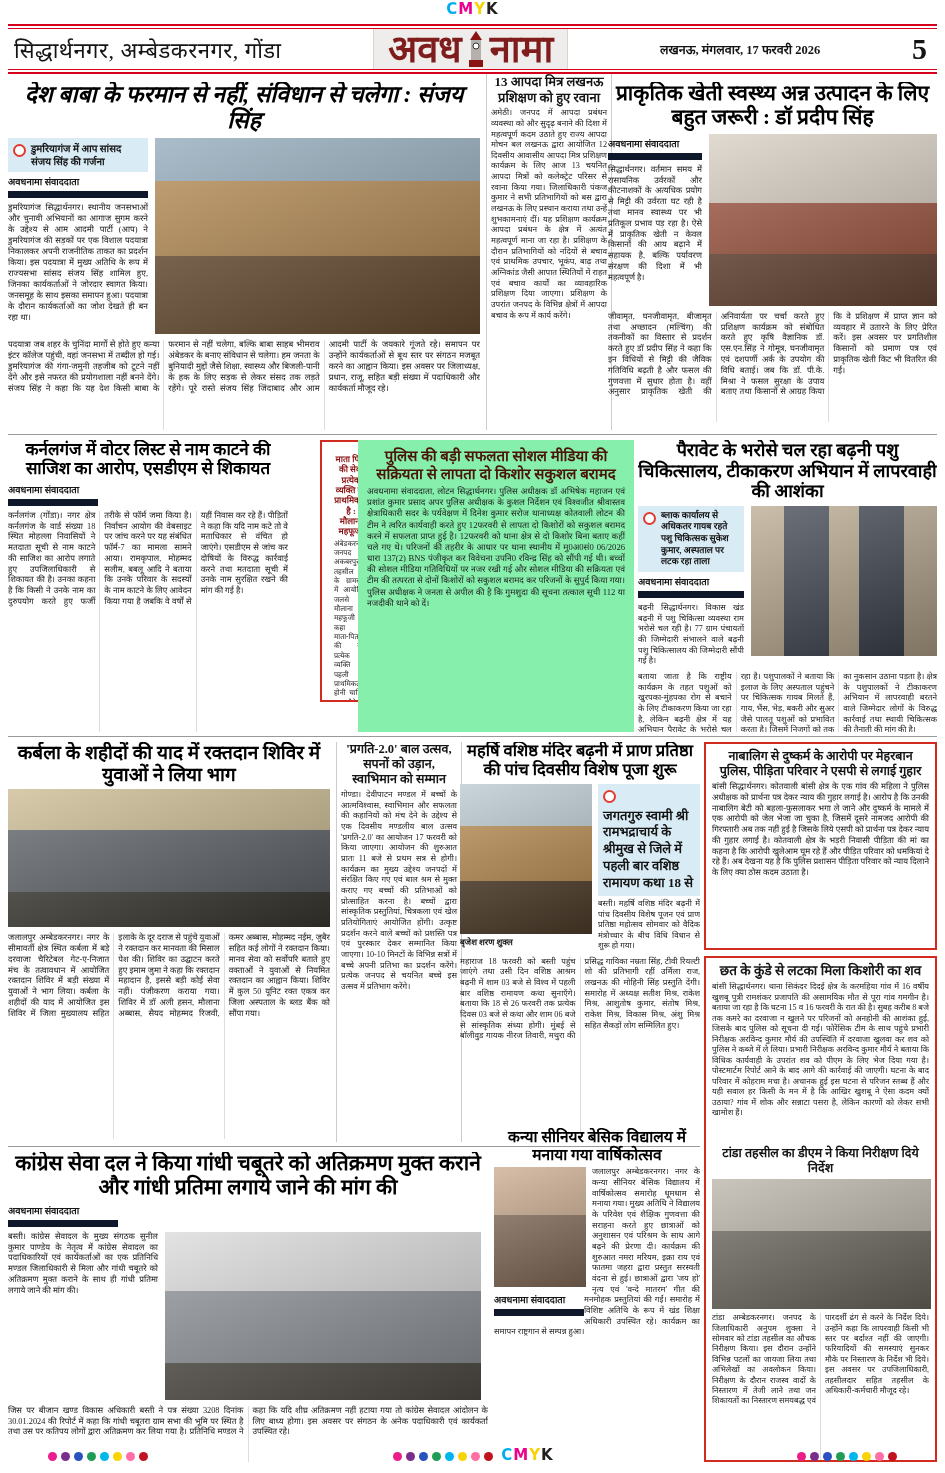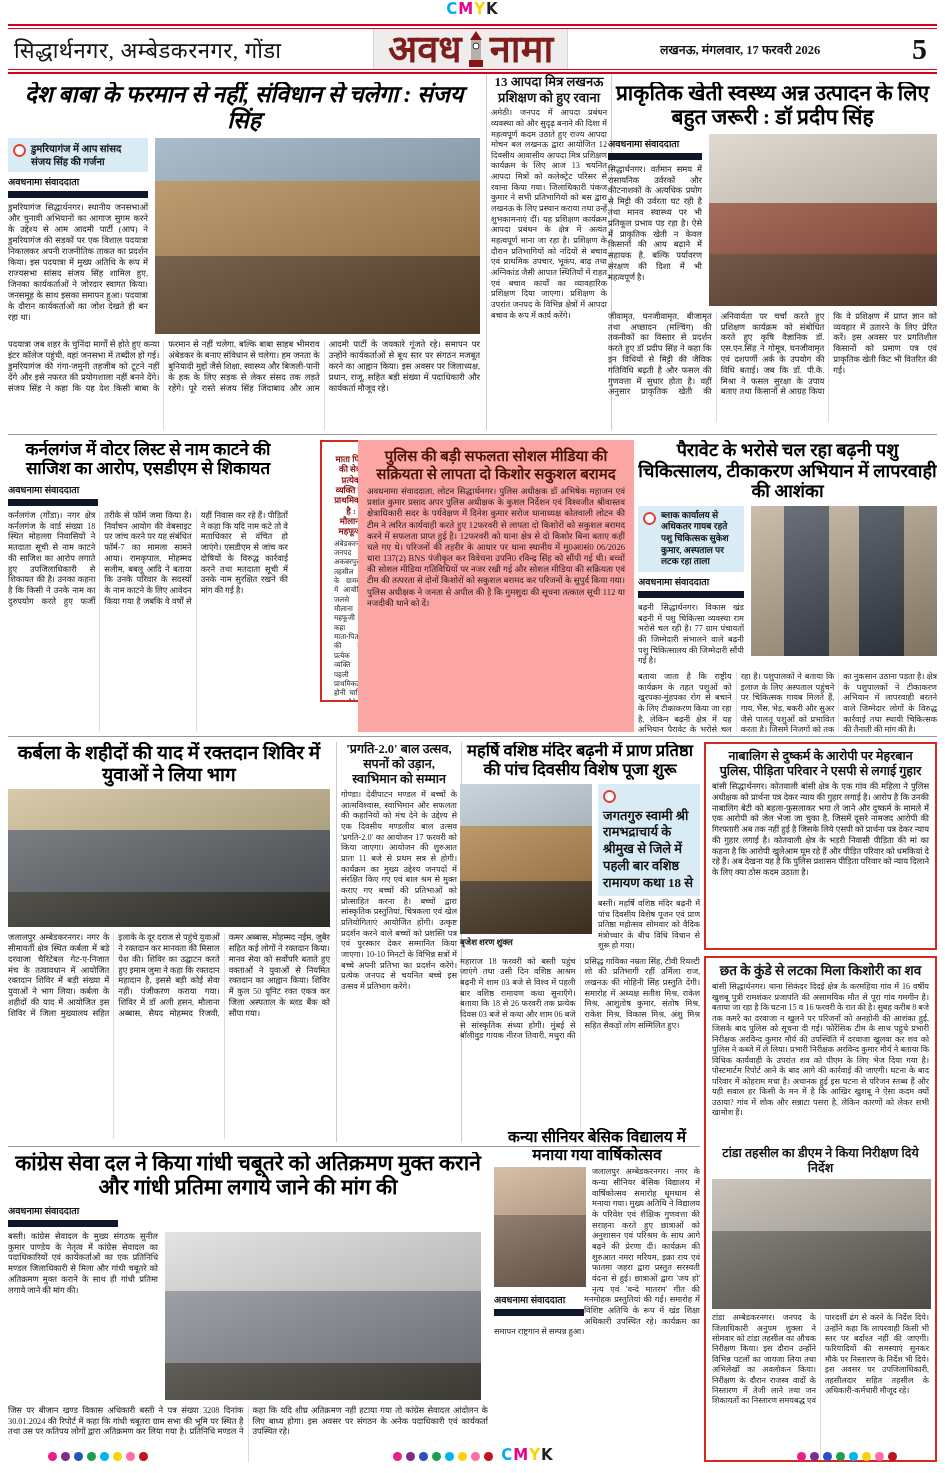--- a/index.html
+++ b/index.html
@@ -19,21 +19,21 @@
   .pagenum{font-size:30px;font-weight:bold;padding-right:4px;}
   
   .hl{font-weight:bold;color:#000;text-align:center;line-height:1.14;margin:0 0 4px 0;}
   .body{text-align:justify;line-height:1.3;color:#1b1b1b;}
   .byline{font-weight:bold;font-size:9.5px;border-bottom:7px solid #0f172a;padding-bottom:3px;margin:3px 0 5px 0;}
   .kicker{background:#d9ecf6;padding:4px 5px;font-weight:bold;font-size:10px;line-height:1.3;display:flex;gap:5px;align-items:flex-start;}
   .ring{width:9px;height:9px;border:2.5px solid #e23a2e;border-radius:50%;flex:none;margin-top:2px;background:#fff;}
   .cols3{column-count:3;column-gap:9px;column-rule:1px solid #ddd;}
   .cols2{column-count:2;column-gap:9px;column-rule:1px solid #ddd;}
   .redbox{border:2px solid #d22a1e;background:#fff;padding:5px 6px;box-sizing:border-box;}
-  .pinkbox{background:#fca5a5;padding:7px 9px;box-sizing:border-box;}
+  .pinkbox{background:#86efac;padding:7px 9px;box-sizing:border-box;}
   .photo{position:relative;background:#cfc8bd;}
   .photo:after{content:"";position:absolute;inset:0;background:linear-gradient(160deg,rgba(255,255,255,.25),rgba(0,0,0,.28));}
   .p-rally{background:linear-gradient(180deg,#8fa6b8 0 22%,#b4884f 22% 60%,#6b5033 60% 100%);}
   .p-doors{background:linear-gradient(90deg,#b9a98f 0 18%,#3e4450 18% 42%,#b9a98f 42% 58%,#39404c 58% 82%,#b0a088 82% 100%);}
   .p-blood{background:linear-gradient(180deg,#c9b98f 0 30%,#5c6166 30% 75%,#3c3a33 75% 100%);}
   .p-temple{background:linear-gradient(180deg,#b7c6cf 0 28%,#b98a4e 28% 65%,#52402c 65% 100%);}
   .p-congress{background:linear-gradient(180deg,#d9d9d9 0 35%,#8e9399 35% 78%,#54504a 78% 100%);}
   .p-school{background:linear-gradient(180deg,#c9a98c 0 40%,#88705c 40% 100%);}
   .p-tanda{background:linear-gradient(180deg,#b9b2a6 0 40%,#6e6a61 40% 100%);}
   .p-award{background:linear-gradient(180deg,#d6cec2 0 40%,#a0543f 40% 70%,#6e4a38 70% 100%);}

